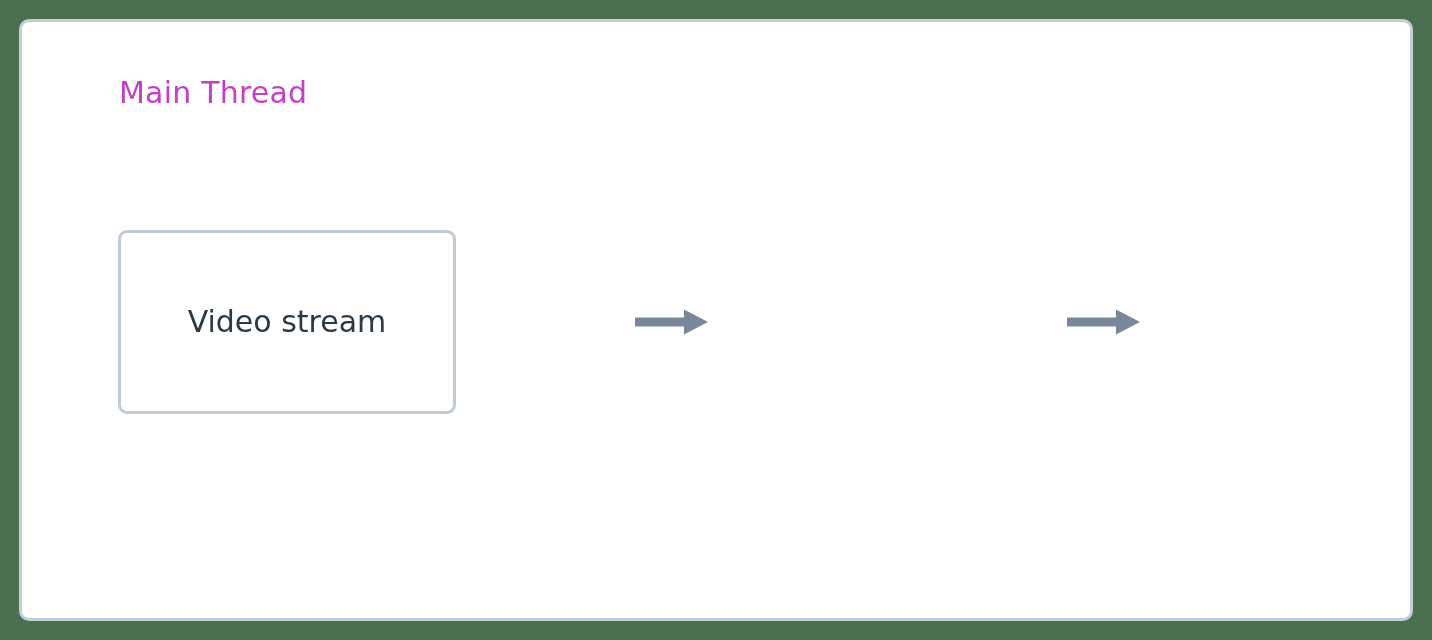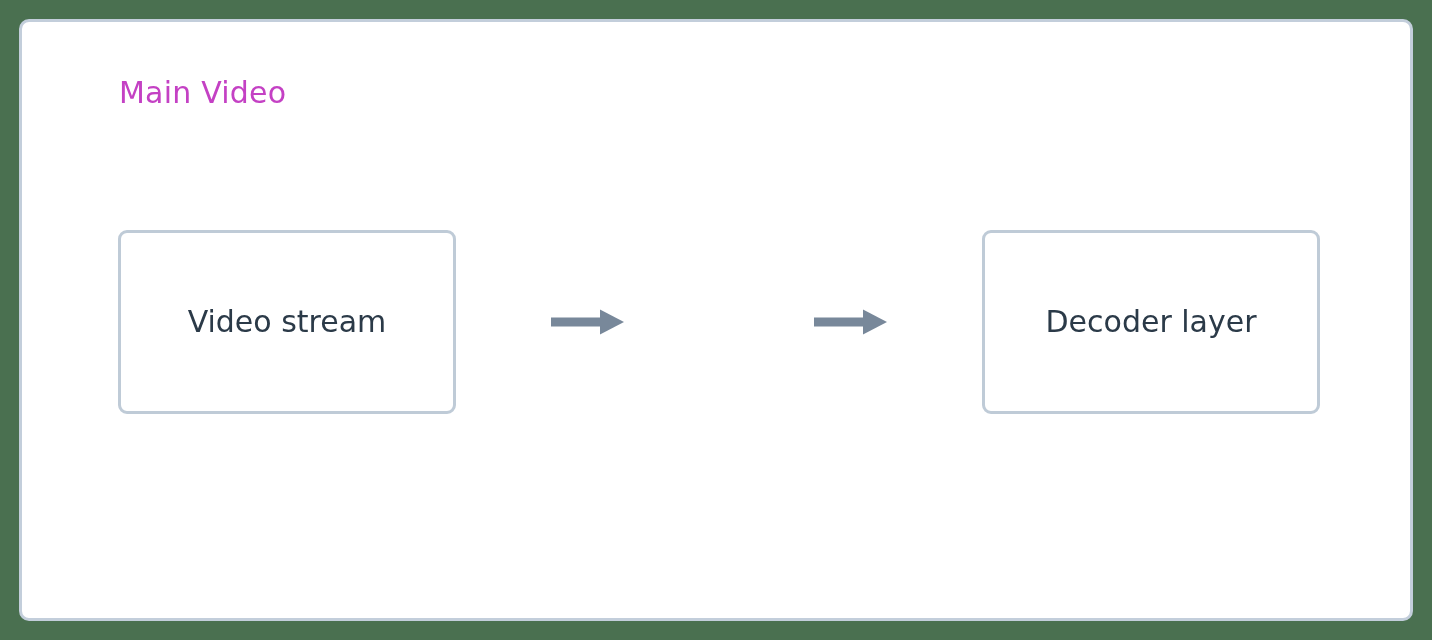--- a/index.html
+++ b/index.html
@@ -81,21 +81,21 @@
   }
   .edge-arrow svg {
     display: block;
   }
 </style>
 </head>
 <body>
 
 <div class="diagram-panel">
 
-  <div class="cluster-title">Main Video</div>
+  <div class="cluster-title">Main Thread</div>
 
   <div class="flow-row">
 
     <div class="node-box">
       <span class="node-label">Video stream</span>
     </div>
 
     <div class="edge-arrow">
       <svg width="74" height="28" viewBox="0 0 74 28" aria-hidden="true">
         <path d="M1,14 L52,14" stroke="#78889a" stroke-width="9" stroke-linecap="round" fill="none"></path>
@@ -104,18 +104,15 @@
     </div>
 
 
     <div class="edge-arrow">
       <svg width="74" height="28" viewBox="0 0 74 28" aria-hidden="true">
         <path d="M1,14 L52,14" stroke="#78889a" stroke-width="9" stroke-linecap="round" fill="none"></path>
         <path d="M49,1.5 L73,14 L49,26.5 Z" fill="#78889a"></path>
       </svg>
     </div>
 
-    <div class="node-box">
-      <span class="node-label">Decoder layer</span>
-    </div>
 
   </div>
 </div>
 
 </body></html>

